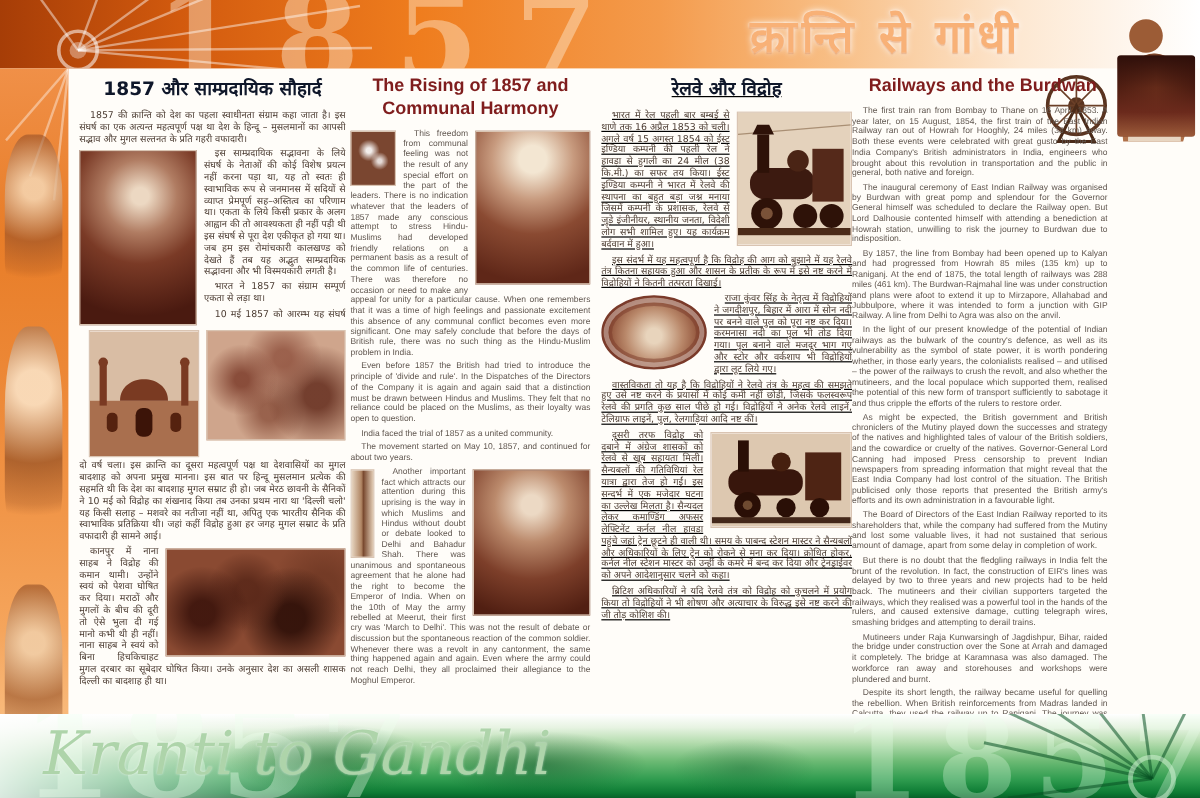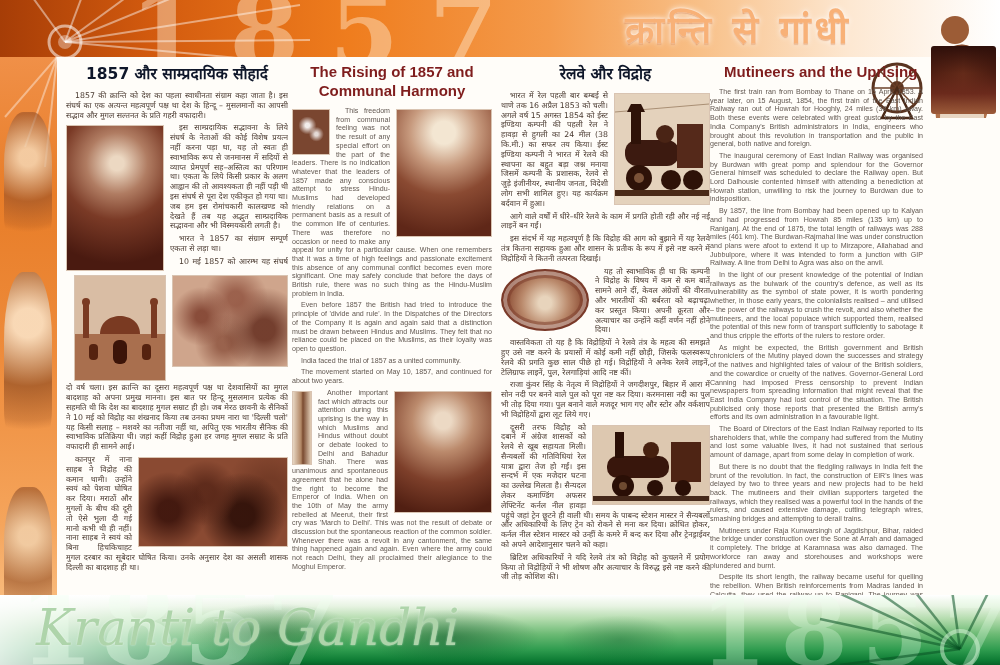--- a/index.html
+++ b/index.html
@@ -45,21 +45,21 @@
   
   .gandhi-fig{position:absolute;left:852px;top:0;width:148px;height:124px;}
   .memorial-fig{position:absolute;left:931px;top:46px;width:65px;height:68px;border-radius:3px;
     background:linear-gradient(180deg,#2e0f0a 0%,#53201399 40%,#6b2a1c 70%,#9c5b3a 100%),
                linear-gradient(90deg,#4a1a10,#7d3a22 50%,#3c140c);}
 
   
   .col{position:absolute;top:62px;height:542px;overflow:hidden;}
   .col-1{left:66px;width:222px;}
   .col-2{left:292px;width:200px;}
-  .col-3{left:501px;width:209px;}
+  .col-3{left:501px;width:209px;text-decoration:underline;}
   .col-4{left:710px;width:213px;}
   .hi-title{margin:0 0 7px;text-align:center;color:#0f172a;font-weight:bold;font-size:15.5px;
     font-family:"DejaVu Sans",sans-serif;}
   .en-title{margin:0 0 7px;text-align:center;color:#7f1d1d;font-weight:bold;font-size:15px;line-height:19px;}
   .en-title.left{text-align:left;margin-left:14px;}
   .col p{margin:0 0 3px;text-align:justify;}
   .hi-text p{font-size:7.8px;line-height:9.8px;color:#4a3a30;font-family:"DejaVu Sans",sans-serif;}
   .en-text p{font-size:7.1px;line-height:8.7px;color:#615750;}
   .col p::first-letter{padding-left:0;}
   .indent{text-indent:9px;}
@@ -203,46 +203,44 @@
         <circle cx="50" cy="40" r="9" fill="#4a2415"></circle>
         <rect x="62" y="30" width="26" height="44" fill="#55291a"></rect>
         <circle cx="24" cy="84" r="13" fill="#2e1208"></circle>
           <circle cx="24" cy="84" r="5" fill="#7a5238"></circle>
         <circle cx="56" cy="86" r="10" fill="#2e1208"></circle>
           <circle cx="78" cy="86" r="10" fill="#2e1208"></circle>
         <rect x="0" y="96" width="94" height="6" fill="#4a2a18"></rect>
       </svg>
     </div>
     <p class="indent">भारत में रेल पहली बार बम्बई से थाणे तक 16 अप्रैल 1853 को चली। अगले वर्ष 15 अगस्त 1854 को ईस्ट इण्डिया कम्पनी की पहली रेल ने हावड़ा से हुगली का 24 मील (38 कि.मी.) का सफर तय किया। ईस्ट इण्डिया कम्पनी ने भारत में रेलवे की स्थापना का बहुत बड़ा जश्न मनाया जिसमें कम्पनी के प्रशासक, रेलवे से जुड़े इंजीनीयर, स्थानीय जनता, विदेशी लोग सभी शामिल हुए। यह कार्यक्रम बर्दवान में हुआ।</p>
-    <p class="indent">आगे वाले वर्षों में धीरे–धीरे रेलवे के काम में प्रगति होती रही और नई नई लाइनें बन गईं।</p>
     <p class="indent">इस संदर्भ में यह महत्वपूर्ण है कि विद्रोह की आग को बुझाने में यह रेलवे तंत्र कितना सहायक हुआ और शासन के प्रतीक के रूप में इसे नष्ट करने में विद्रोहियों ने कितनी तत्परता दिखाई।</p>
     <div class="fig f-left fig-seal"></div>
-    <p class="indent">यह तो स्वाभाविक ही था कि कम्पनी ने विद्रोह के विषय में कम से कम बातें सामने आने दीं, केवल अंग्रेजों की वीरता और भारतीयों की बर्बरता को बढ़ाचढ़ा कर प्रस्तुत किया। अपनी क्रूरता और अत्याचार का उन्होंने कहीं वर्णन नहीं होने दिया।</p>
+    <p class="indent">राजा कुंवर सिंह के नेतृत्व में विद्रोहियों ने जगदीशपुर, बिहार में आरा में सोन नदी पर बनने वाले पुल को पूरा नष्ट कर दिया। करमनासा नदी का पुल भी तोड़ दिया गया। पुल बनाने वाले मजदूर भाग गए और स्टोर और वर्कशाप भी विद्रोहियों द्वारा लूट लिये गए।</p>
     <p class="indent">वास्तविकता तो यह है कि विद्रोहियों ने रेलवे तंत्र के महत्व की समझते हुए उसे नष्ट करने के प्रयासों में कोई कमी नहीं छोड़ी, जिसके फलस्वरूप रेलवे की प्रगति कुछ साल पीछे हो गई। विद्रोहियों ने अनेक रेलवे लाइनें, टेलिग्राफ लाइनें, पुल, रेलगाड़ियां आदि नष्ट कीं।</p>
-    <p class="indent">राजा कुंवर सिंह के नेतृत्व में विद्रोहियों ने जगदीशपुर, बिहार में आरा में सोन नदी पर बनने वाले पुल को पूरा नष्ट कर दिया। करमनासा नदी का पुल भी तोड़ दिया गया। पुल बनाने वाले मजदूर भाग गए और स्टोर और वर्कशाप भी विद्रोहियों द्वारा लूट लिये गए।</p>
     <div class="fig f-right fig-svg" style="width:118px;height:80px;">
       <svg width="116" height="78" viewBox="0 0 116 78">
         <rect width="116" height="78" fill="#ddc8b0"></rect>
         <rect x="14" y="30" width="62" height="22" rx="10" fill="#38160c"></rect>
         <rect x="22" y="6" width="9" height="26" fill="#2a0f06"></rect>
         <circle cx="58" cy="24" r="8" fill="#46200f"></circle>
         <rect x="78" y="16" width="30" height="40" fill="#4e2414"></rect>
         <circle cx="30" cy="60" r="11" fill="#2a0f06"></circle>
           <circle cx="30" cy="60" r="4" fill="#6e4a30"></circle>
         <circle cx="62" cy="62" r="8" fill="#2a0f06"></circle>
           <circle cx="90" cy="62" r="8" fill="#2a0f06"></circle>
         <rect x="0" y="70" width="116" height="5" fill="#44281a"></rect>
       </svg>
     </div>
     <p class="indent">दूसरी तरफ विद्रोह को दबाने में अंग्रेज शासकों को रेलवे से खूब सहायता मिली। सैन्यबलों की गतिविधियां रेल यात्रा द्वारा तेज हो गईं। इस सन्दर्भ में एक मजेदार घटना का उल्लेख मिलता है। सैन्यदल लेकर कमाण्डिंग अफसर लेफ्टिनेंट कर्नल नील हावड़ा पहुंचे जहां ट्रेन छूटने ही वाली थी। समय के पाबन्द स्टेशन मास्टर ने सैन्यबलों और अधिकारियों के लिए ट्रेन को रोकने से मना कर दिया। क्रोधित होकर, कर्नल नील स्टेशन मास्टर को उन्हीं के कमरे में बन्द कर दिया और ट्रेनड्राईवर को अपने आदेशानुसार चलने को कहा।</p>
     <p class="indent">ब्रिटिश अधिकारियों ने यदि रेलवे तंत्र को विद्रोह को कुचलने में प्रयोग किया तो विद्रोहियों ने भी शोषण और अत्याचार के विरुद्ध इसे नष्ट करने की जी तोड़ कोशिश की।</p>
   </section>
 
   <section class="col col-4 en-text">
-    <h2 class="en-title left">Mutineers and the Uprising</h2>
+    <h2 class="en-title left">Railways and the Burdwan</h2>
     <p class="indent">The first train ran from Bombay to Thane on 16 April, 1853. A year later, on 15 August, 1854, the first train of the East Indian Railway ran out of Howrah for Hooghly, 24 miles (38 km) away. Both these events were celebrated with great gusto by the East India Company's British administrators in India, engineers who brought about this revolution in transportation and the public in general, both native and foreign.</p>
     <p class="indent">The inaugural ceremony of East Indian Railway was organised by Burdwan with great pomp and splendour for the Governor General himself was scheduled to declare the Railway open. But Lord Dalhousie contented himself with attending a benediction at Howrah station, unwilling to risk the journey to Burdwan due to indisposition.</p>
     <p class="indent">By 1857, the line from Bombay had been opened up to Kalyan and had progressed from Howrah 85 miles (135 km) up to Raniganj. At the end of 1875, the total length of railways was 288 miles (461 km). The Burdwan-Rajmahal line was under construction and plans were afoot to extend it up to Mirzapore, Allahabad and Jubbulpore, where it was intended to form a junction with GIP Railway. A line from Delhi to Agra was also on the anvil.</p>
     <p class="indent">In the light of our present knowledge of the potential of Indian railways as the bulwark of the country's defence, as well as its vulnerability as the symbol of state power, it is worth pondering whether, in those early years, the colonialists realised – and utilised – the power of the railways to crush the revolt, and also whether the mutineers, and the local populace which supported them, realised the potential of this new form of transport sufficiently to sabotage it and thus cripple the efforts of the rulers to restore order.</p>
     <p class="indent">As might be expected, the British government and British chroniclers of the Mutiny played down the successes and strategy of the natives and highlighted tales of valour of the British soldiers, and the cowardice or cruelty of the natives. Governor-General Lord Canning had imposed Press censorship to prevent Indian newspapers from spreading information that might reveal that the East India Company had lost control of the situation. The British publicised only those reports that presented the British army's efforts and its own administration in a favourable light.</p>
     <p class="indent">The Board of Directors of the East Indian Railway reported to its shareholders that, while the company had suffered from the Mutiny and lost some valuable lives, it had not sustained that serious amount of damage, apart from some delay in completion of work.</p>
     <p class="indent">But there is no doubt that the fledgling railways in India felt the brunt of the revolution. In fact, the construction of EIR's lines was delayed by two to three years and new projects had to be held back. The mutineers and their civilian supporters targeted the railways, which they realised was a powerful tool in the hands of the rulers, and caused extensive damage, cutting telegraph wires, smashing bridges and attempting to derail trains.</p>
     <p class="indent">Mutineers under Raja Kunwarsingh of Jagdishpur, Bihar, raided the bridge under construction over the Sone at Arrah and damaged it completely. The bridge at Karamnasa was also damaged. The workforce ran away and storehouses and workshops were plundered and burnt.</p>
     <p class="indent">Despite its short length, the railway became useful for quelling the rebellion. When British reinforcements from Madras landed in Calcutta, they used the railway up to Raniganj. The journey was described as tedious but not unpleasant, compared to the clumsy, cracking, lumbering bullock wagons, used for the remaining part of the journey.</p>
 

